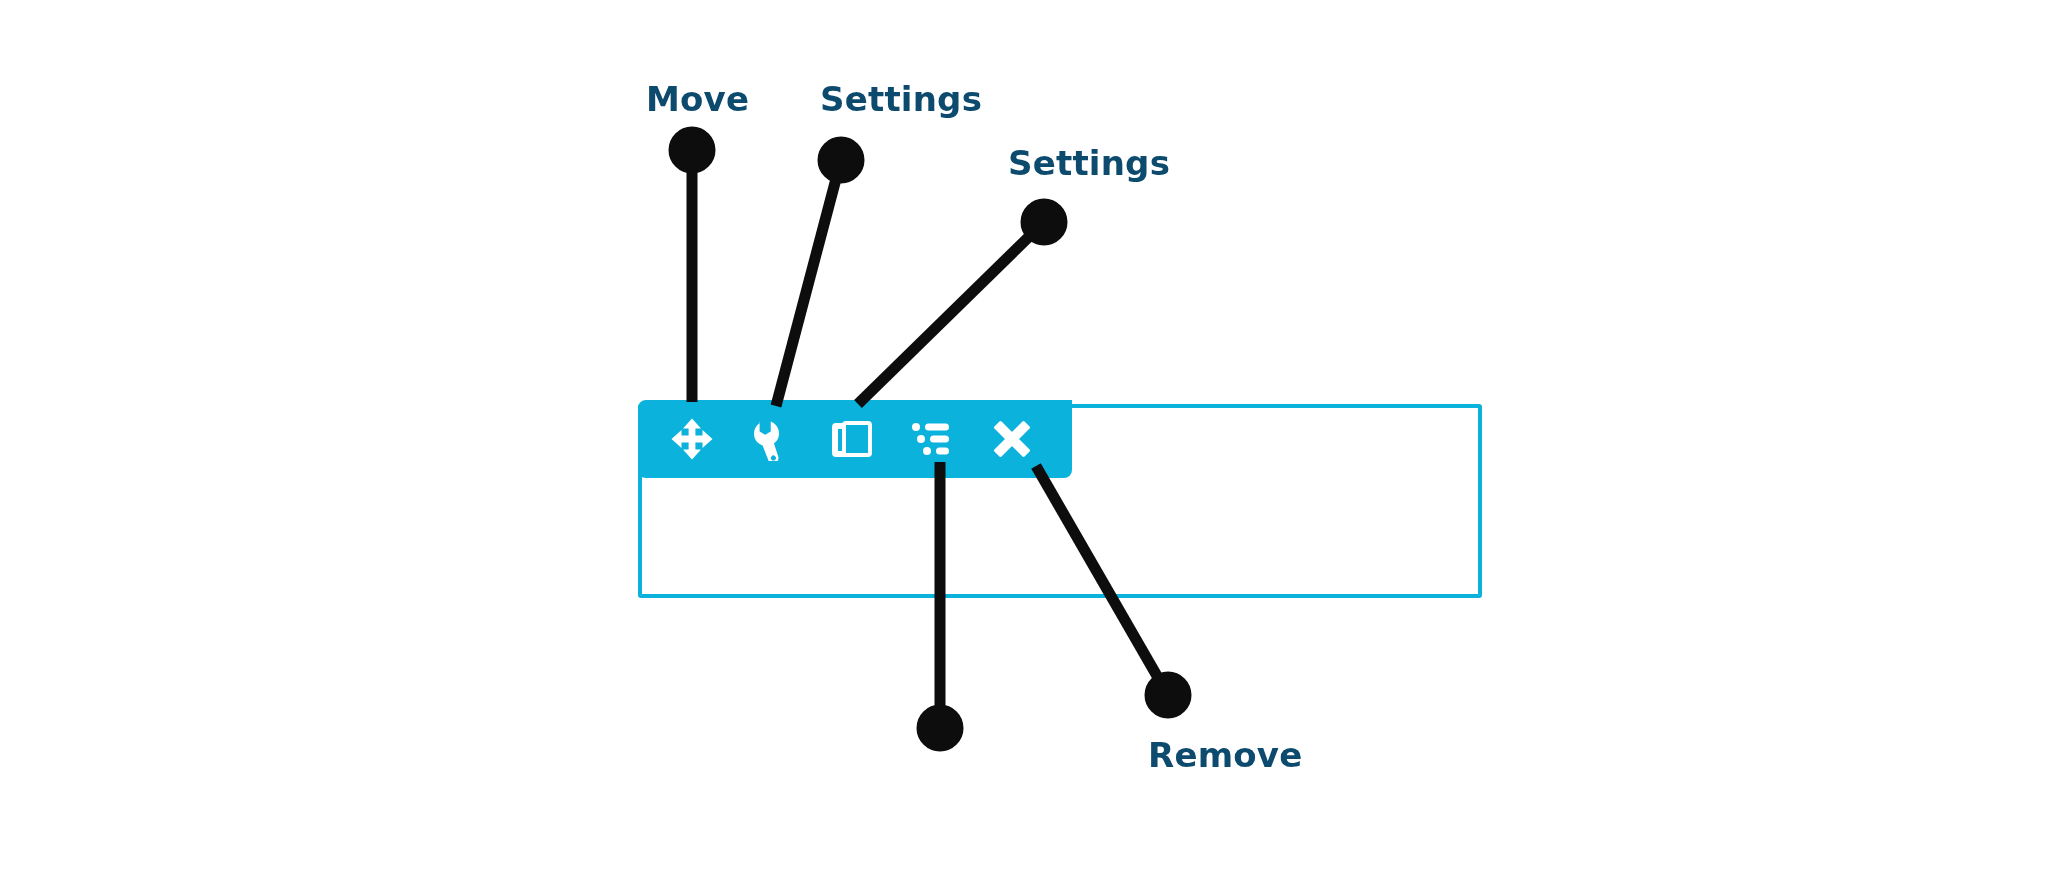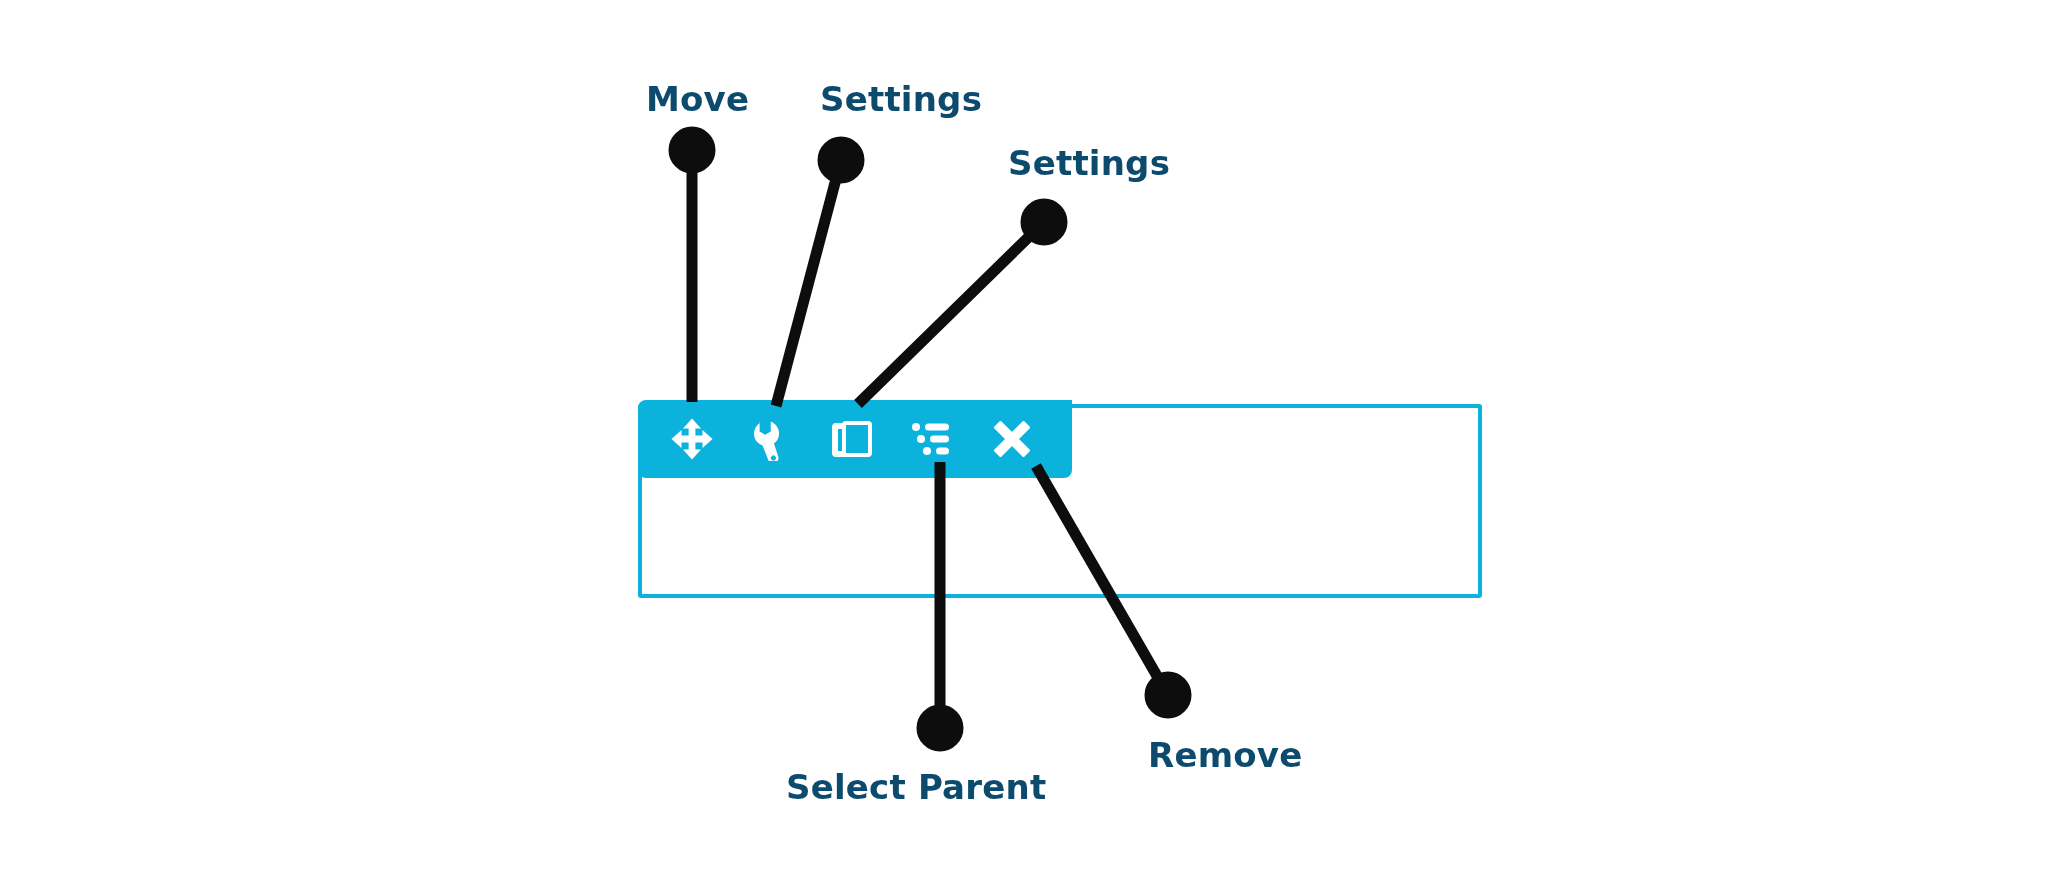--- a/index.html
+++ b/index.html
@@ -170,16 +170,15 @@
       <circle cx="841" cy="160" r="18"></circle>
       <circle cx="1044" cy="222" r="18"></circle>
       <circle cx="940" cy="728" r="18"></circle>
       <circle cx="1168" cy="695" r="18"></circle>
     </g>
   </svg>
 
   <div class="callout-label" id="label-move">Move</div>
   <div class="callout-label" id="label-settings">Settings</div>
   <div class="callout-label" id="label-duplicate">Settings</div>
-  <div class="callout-label" id="label-select-parent">Select Parent</div>
   <div class="callout-label" id="label-remove">Remove</div>
 
 </div>
 
 </body></html>

